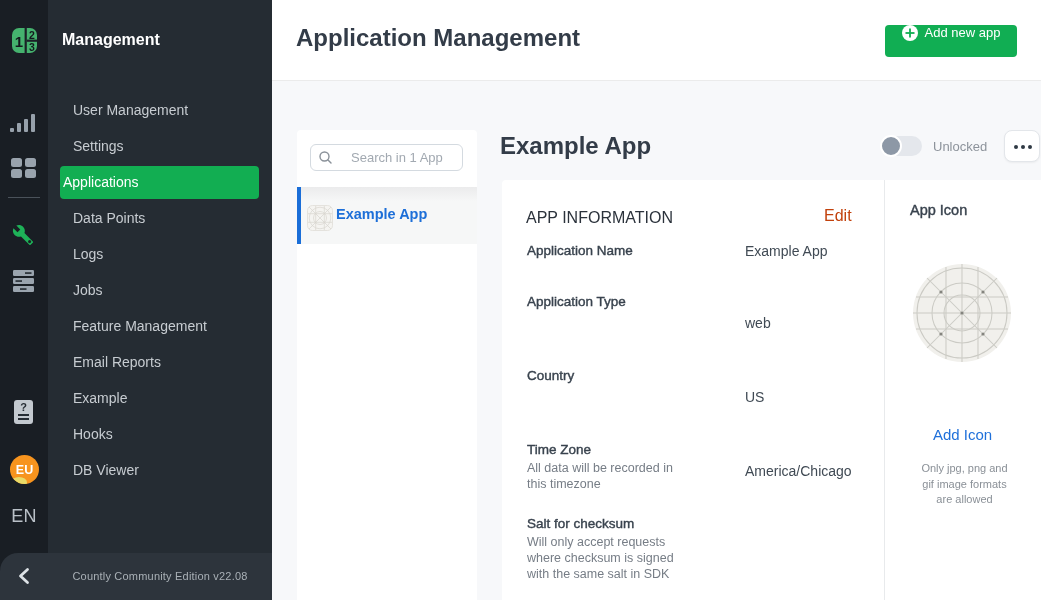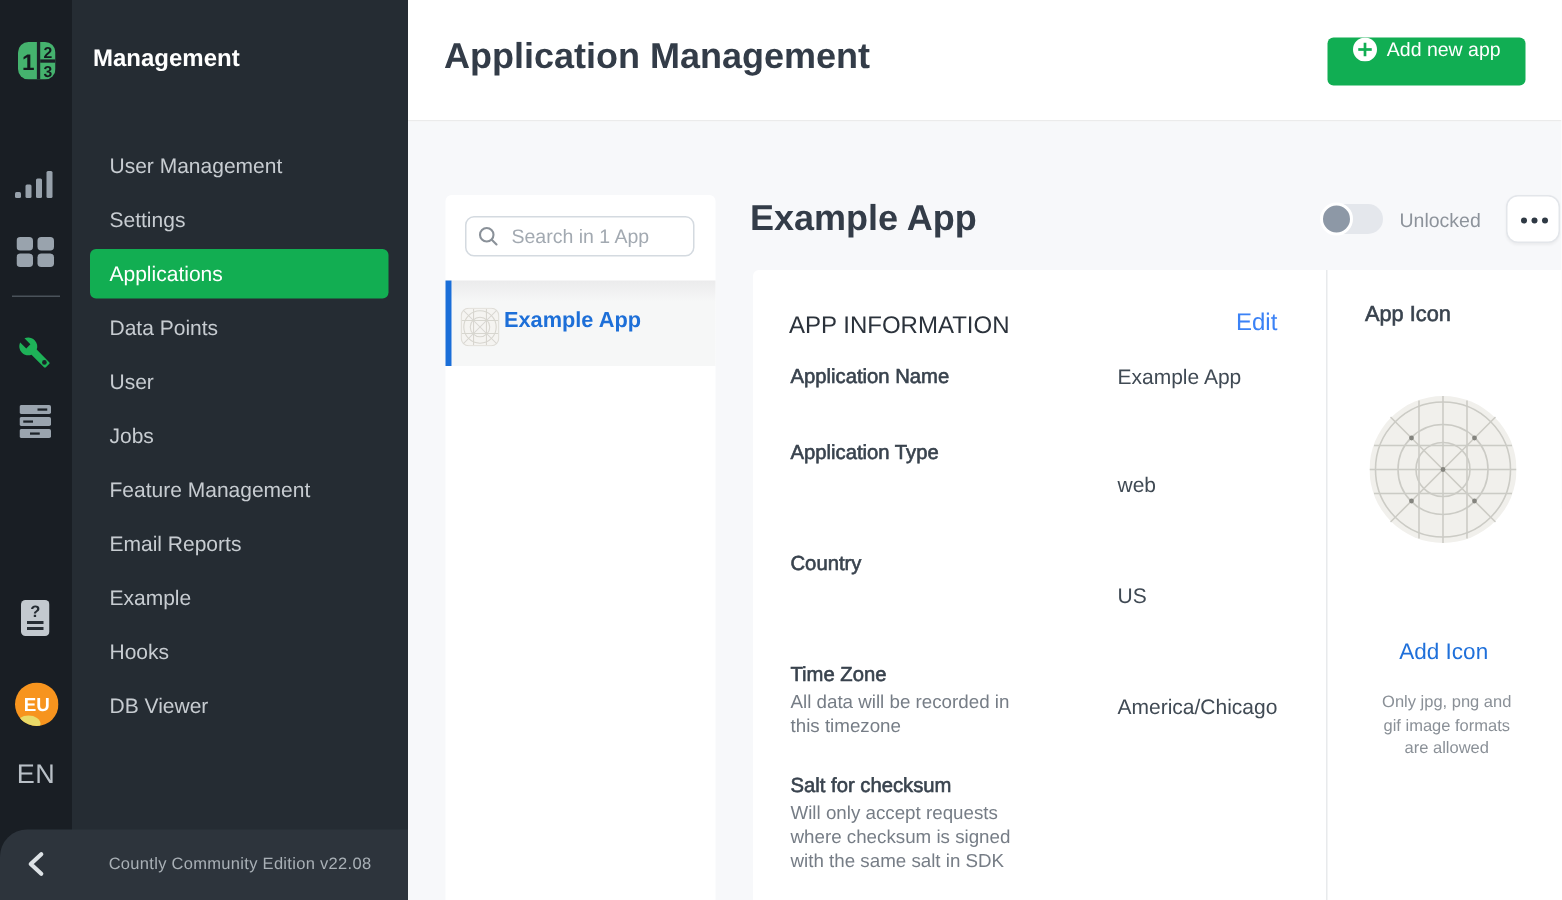--- a/index.html
+++ b/index.html
@@ -13,38 +13,38 @@
   #snav { left:48px; top:0; width:224px; height:600px; background:#252c33; }
   #sfoot { left:0; top:553px; width:272px; height:47px; background:#2d343c;
     border-top-left-radius:18px; }
   #sfoot .ver { position:absolute; left:48px; top:0; width:224px; height:47px;
     line-height:47px; text-align:center; color:#a9b0b6; font-size:11px; letter-spacing:0.2px; }
 
   #mtitle { left:62px; top:31px; color:#ffffff; font-size:16px; font-weight:bold; }
   .mitem { left:73px; height:36px; line-height:36px; color:#c7ccd1; font-size:14px; }
   #mact { left:60px; top:166px; width:199px; height:33px; background:#12ae52;
     border-radius:4px; color:#fff; font-size:14px; line-height:33px;
-    padding-left:13px; }
+    padding-left:3px; }
 
   
   #hdr { left:272px; top:0; width:769px; height:81px; background:#fff;
     border-bottom:1px solid #ebebeb; }
   #htitle { left:296px; top:24px; font-size:24px; font-weight:bold; color:#333c48;
     }
   #addbtn { left:885px; top:25px; width:132px; height:32px; background:#11ae53;
     border-radius:4px; color:#fff; font-size:13px; display:flex; align-items:flex-start;
     justify-content:center; gap:7px; }
   #body { left:272px; top:81px; width:769px; height:519px; background:#f7f8fa; }
 
   
   #panel { left:297px; top:130px; width:180px; height:470px; background:#fff;
     border-radius:4px 4px 0 0; }
   #search { left:13px; top:14px; width:153px; height:27px; border:1px solid #d4dae0;
     border-radius:6px; background:#fff; color:#a2a9b1; font-size:13px;
-    line-height:25px; padding-left:30px; }
+    line-height:25px; padding-left:40px; }
   #approw { left:0px; top:57px; width:180px; height:57px;
     background:linear-gradient(#ebebec, #f6f7f7 25%);
     border-left:4px solid #1a6ed8; }
   #approw .txt { position:absolute; left:35px; top:19px; color:#1d6fd8;
     font-size:14.5px; font-weight:bold; }
 
   
   #etitle { left:500px; top:132px; font-size:24px; font-weight:bold; color:#333c48; }
   #toggle { left:881px; top:136px; width:41px; height:20px; background:#e4e7ec;
     border-radius:10px; }
@@ -55,21 +55,21 @@
     border:1px solid #e3e6ea; border-radius:8px; box-shadow:0 1px 2px rgba(0,0,0,0.05); }
   #dots span { position:absolute; top:14px; width:4px; height:4px; background:#2f3944;
     border-radius:50%; }
 
   
   #card { left:502px; top:180px; width:539px; height:420px; background:#fff;
     border-radius:4px 0 0 0; }
   #cdiv { left:884px; top:180px; width:1px; height:420px; background:#e8eaec; }
 
   #appinfo { left:526px; top:209px; font-size:16px; color:#2b323b; }
-  #editlnk { left:824px; top:207px; font-size:16px; color:#3b82f6; }
+  #editlnk { left:824px; top:207px; font-size:16px; color:#c2410c; }
   .lbl { left:527px; font-size:13.5px; color:#39434e; -webkit-text-stroke:0.4px #39434e; }
   .desc { left:527px; width:185px; font-size:12.5px; color:#767d86; line-height:16px; }
   .val { left:745px; font-size:14px; color:#404a54; }
 
   
   #apic { left:910px; top:202px; font-size:14.5px; color:#39434e; -webkit-text-stroke:0.4px #39434e; }
   #bigicon { left:913px; top:264px; }
   #addicon { left:884px; top:426px; width:157px; text-align:center; font-size:15px;
     color:#1f70da; }
   #icnote { left:884px; top:461px; width:161px; text-align:center; font-size:11px;
@@ -138,21 +138,21 @@
     </div>
   <svg class="abs" style="left:16px;top:567px" width="16" height="18" viewBox="0 0 16 18">
     <path d="M11.5 2.5 L4.5 9 L11.5 15.5" fill="none" stroke="#dde2e6" stroke-width="2.8" stroke-linecap="round" stroke-linejoin="round"></path>
   </svg>
 
   <div class="abs" id="mtitle">Management</div>
   <div class="abs mitem" style="top:92px">User Management</div>
   <div class="abs mitem" style="top:128px">Settings</div>
   <div class="abs" id="mact">Applications</div>
   <div class="abs mitem" style="top:200px">Data Points</div>
-  <div class="abs mitem" style="top:236px">User</div>
+  <div class="abs mitem" style="top:236px">Logs</div>
   <div class="abs mitem" style="top:272px">Jobs</div>
   <div class="abs mitem" style="top:308px">Feature Management</div>
   <div class="abs mitem" style="top:344px">Email Reports</div>
   <div class="abs mitem" style="top:380px">Example</div>
   <div class="abs mitem" style="top:416px">Hooks</div>
   <div class="abs mitem" style="top:452px">DB Viewer</div>
 
   <div class="abs" id="hdr"></div>
   <div class="abs" id="htitle">Application Management</div>
   <div class="abs" id="body"></div>

